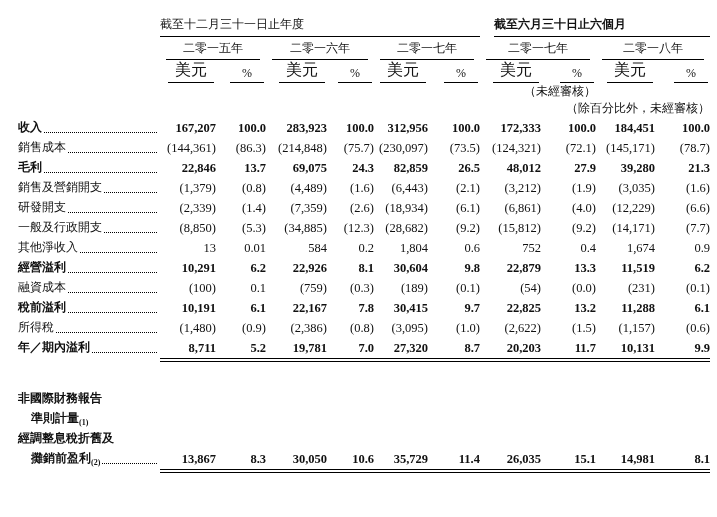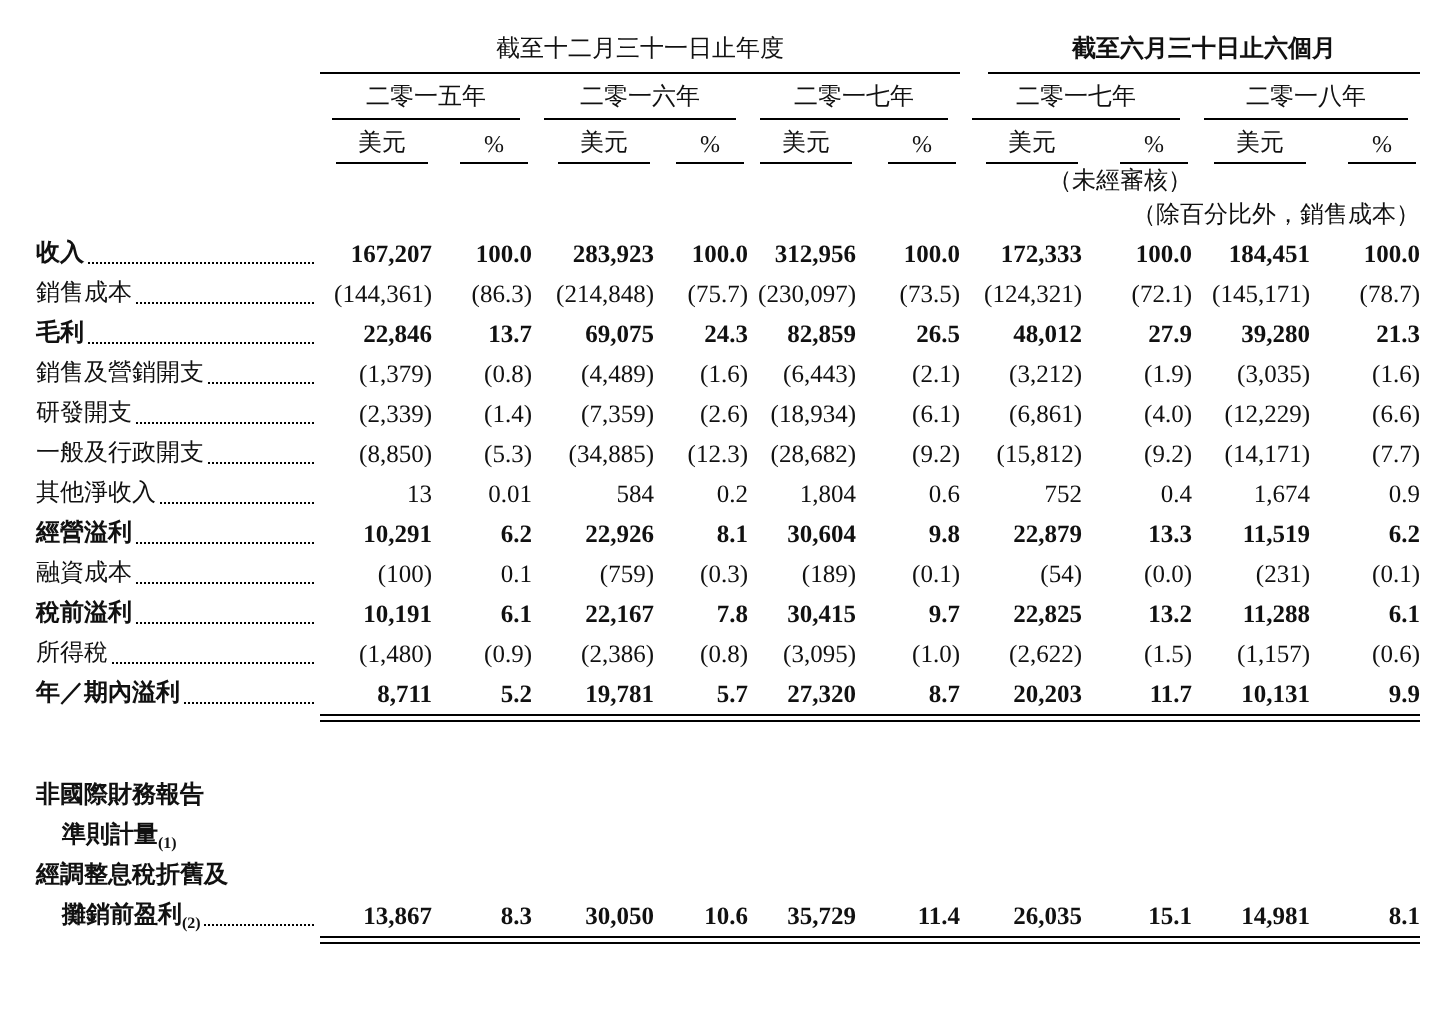--- a/index.html
+++ b/index.html
@@ -2,26 +2,26 @@
 <html><head>
 <meta charset="utf-8">
 <style>
   html,body{margin:0;padding:0;background:#ffffff;color:#111;}
   body{width:717px;height:517px;font-family:"Liberation Serif","DejaVu Serif",serif;}
   .sheet{padding:16px 8px 0 18px;}
   table{border-collapse:collapse;table-layout:fixed;width:692px;}
   td{padding:0;}
   
   .grpcell{vertical-align:bottom;}
-  .grpline{border-bottom:1.5px solid #000;text-align:center;font-size:12px;padding-bottom:3px;white-space:nowrap;}
+  .grpline{border-bottom:1.5px solid #000;text-align:left;font-size:12px;padding-bottom:3px;white-space:nowrap;}
   .grpline.gap{margin-left:14px;font-weight:bold;}
   .yearcell{vertical-align:bottom;height:23px;}
   .yline{border-bottom:1px solid #000;margin:0 6px;padding-bottom:2px;text-align:center;font-size:12px;white-space:nowrap;}
   .unitcell{vertical-align:bottom;height:22px;}
-  .ubox{border-bottom:1px solid #000;width:46px;margin:0 2px 0 auto;text-align:center;font-size:12px;padding-bottom:1px;}
+  .ubox{border-bottom:1px solid #000;width:46px;margin:0 2px 0 auto;text-align:center;font-size:16px;padding-bottom:1px;}
   .pbox{border-bottom:1px solid #000;width:34px;margin:0 2px 0 auto;text-align:center;font-size:12px;padding-bottom:1px;}
   .center{text-align:right;}
   .small{font-size:12px;}
   .subnote{height:17px;vertical-align:bottom;white-space:nowrap;}
   
   .lbl{font-size:12px;vertical-align:bottom;padding-bottom:1px;height:19px;}
   .lblwrap{display:flex;align-items:flex-end;}
   .ind .lblwrap{padding-left:13px;}
   .leader{flex:1 1 auto;border-bottom:1px dotted #000;margin:0 3px 3px 2px;min-width:4px;}
   .num{text-align:right;font-size:12.5px;height:19px;vertical-align:bottom;padding-bottom:1px;white-space:nowrap;}
@@ -110,21 +110,21 @@
             <div class="pbox">%</div>
           </td>
       </tr>
       <tr>
         <td colspan="7"></td>
         <td colspan="2" class="center small subnote"><span>（未經審核）</span></td>
         <td colspan="2"></td>
       </tr>
       <tr>
         <td></td>
-        <td colspan="10" class="center small subnote"><span>（除百分比外，銷售成本）</span></td>
+        <td colspan="10" class="center small subnote"><span>（除百分比外，未經審核）</span></td>
       </tr>
     </thead>
     <tbody>
         <tr>
           <td class="lbl b">
             <div class="lblwrap">
               <span>收入</span>
               <span class="leader"></span>
             </div>
           </td>
@@ -322,21 +322,21 @@
         <tr>
           <td class="lbl b">
             <div class="lblwrap">
               <span>年／期內溢利</span>
               <span class="leader"></span>
             </div>
           </td>
           <td class="num b">8,711</td>
           <td class="num b">5.2</td>
           <td class="num b">19,781</td>
-          <td class="num b">5.7</td>
+          <td class="num b">7.0</td>
           <td class="num b">27,320</td>
           <td class="num b">8.7</td>
           <td class="num b">20,203</td>
           <td class="num b">11.7</td>
           <td class="num b">10,131</td>
           <td class="num b">9.9</td>
         </tr>
         <tr class="rulerow">
           <td></td>
           <td>

